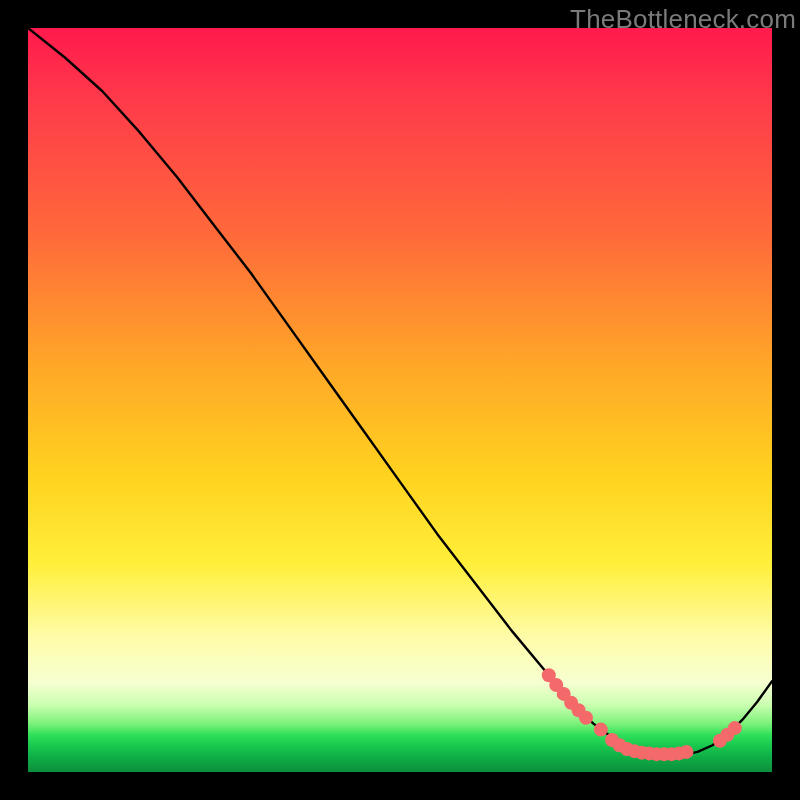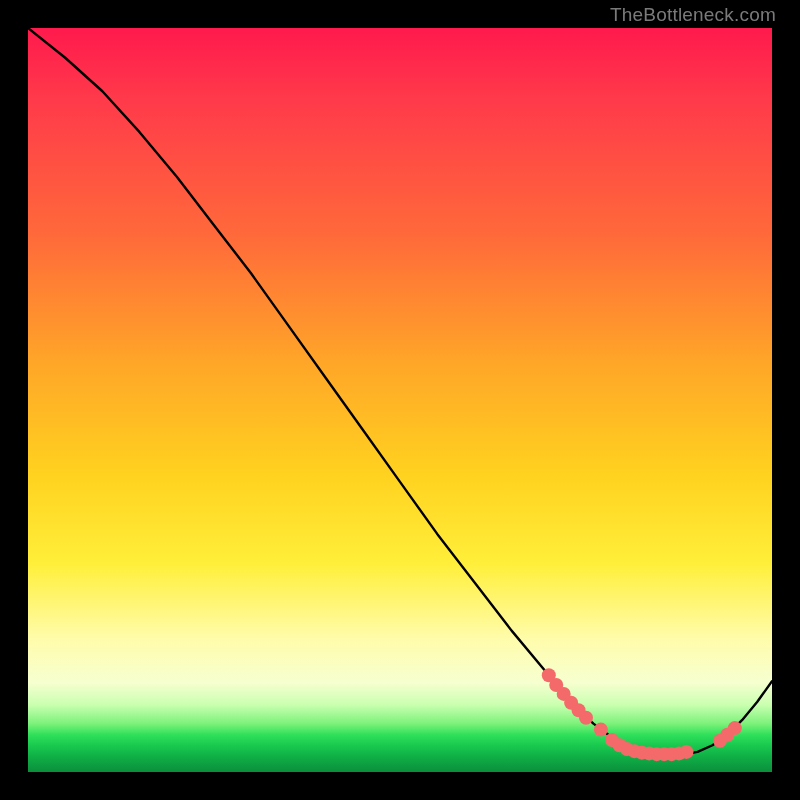--- a/index.html
+++ b/index.html
@@ -48,23 +48,23 @@
   }
   svg.overlay {
     position: absolute;
     inset: 0;
     width: 100%;
     height: 100%;
   }
   .attribution {
     position: absolute;
     top: 4px;
-    right: 24px;
+    right: 4px;
     color: #7a7a7a;
-    font-size: 19px;
+    font-size: 26px;
     letter-spacing: 0.2px;
     user-select: none;
     margin-left: 16px;
   }
 </style>
 </head>
 <body>
 
 <div class="stage">
 

